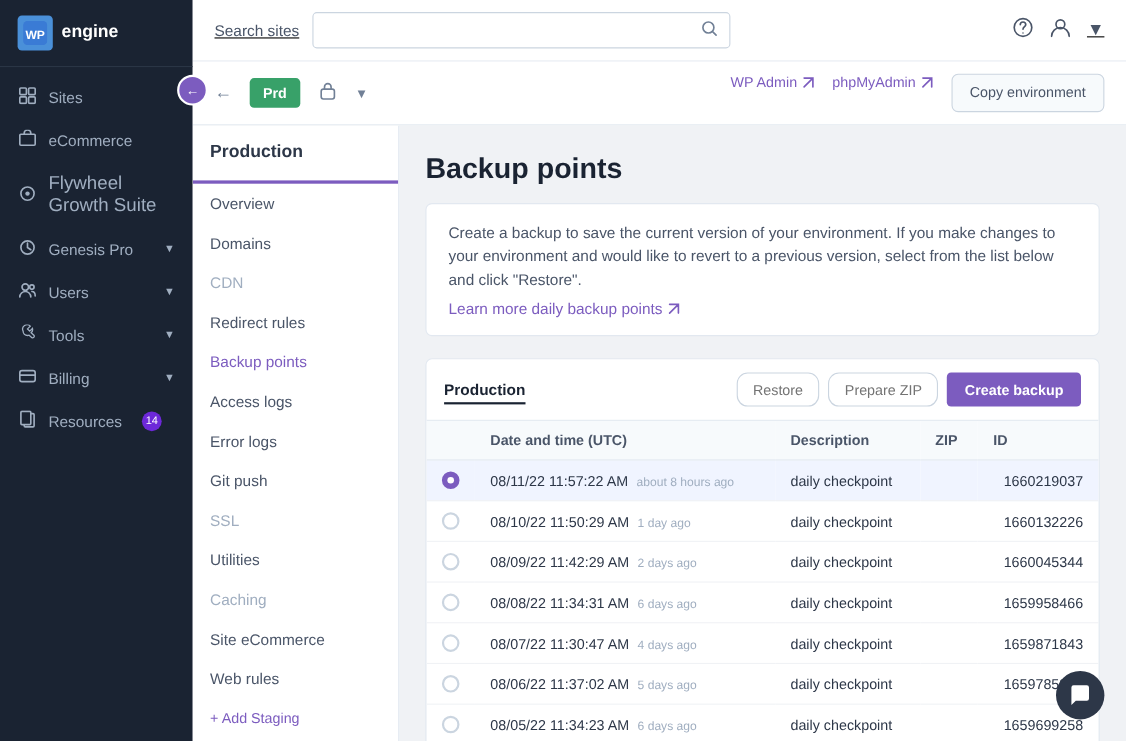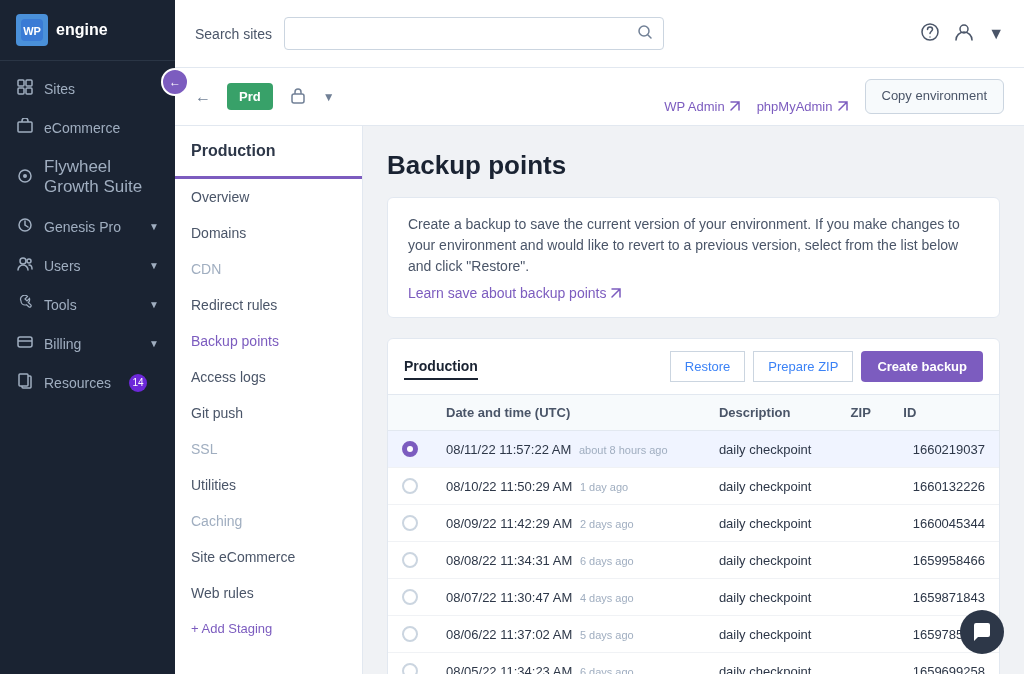--- a/index.html
+++ b/index.html
@@ -59,23 +59,24 @@
 
     
     .main { flex: 1; display: flex; flex-direction: column; overflow: hidden; }
 
     
     .top-header {
       background: #fff;
       border-bottom: 1px solid #e2e8f0;
       display: flex; align-items: center;
       padding: 0 20px;
-      height: 68px;
+      height: 56px;
       flex-shrink: 0;
       gap: 12px;
+      text-decoration: underline;
     }
     .search-label { font-size: 14px; color: #4a5568; font-weight: 500; }
     .search-box {
       display: flex; align-items: center;
       border: 1px solid #cbd5e0; border-radius: 4px;
       padding: 6px 10px;
       flex: 1; max-width: 380px;
       background: #fff;
     }
     .search-input {
@@ -97,21 +98,21 @@
       gap: 16px;
     }
     .back-btn { color: #718096; cursor: pointer; font-size: 16px; }
     .env-badge {
       background: #38a169; color: #fff;
       padding: 6px 12px; border-radius: 4px;
       font-size: 13px; font-weight: 700;
     }
     .lock-icon { color: #718096; font-size: 16px; cursor: pointer; }
     .chevron-down { color: #718096; font-size: 12px; cursor: pointer; }
-    .sub-header-links { margin-left: auto; display: flex; align-items: flex-end; gap: 16px; }
+    .sub-header-links { margin-left: auto; display: flex; align-items: flex-start; gap: 16px; }
     .sub-link {
       display: flex; align-items: center; gap: 4px;
       color: #7c5cbf; font-size: 13px; font-weight: 500; cursor: pointer;
       text-decoration: none;
     }
     .copy-env-btn {
       border: 1px solid #cbd5e0; border-radius: 6px;
       padding: 8px 16px; color: #4a5568;
       background: #f7fafc; cursor: pointer;
       font-size: 13px; font-weight: 500;
@@ -162,23 +163,23 @@
       border-bottom: 1px solid #e2e8f0;
       gap: 12px;
     }
     .backup-tab {
       font-size: 14px; font-weight: 600; color: #1a2332;
       border-bottom: 2px solid #1a2332;
       padding-bottom: 4px; padding-top: 4px;
     }
     .backup-actions { margin-left: auto; display: flex; gap: 8px; }
     .btn-outline {
-      border: 1px solid #cbd5e0; border-radius: 0;
+      border: 1px solid #cbd5e0; border-radius: 10px;
       padding: 7px 14px; font-size: 13px; font-weight: 500;
-      color: #3b82f6; background: #fff; cursor: pointer;
+      color: #737373; background: #fff; cursor: pointer;
     }
     .btn-primary {
       border: none; border-radius: 4px;
       padding: 7px 16px; font-size: 13px; font-weight: 600;
       color: #fff; background: #7c5cbf; cursor: pointer;
     }
 
     
     .backup-table { width: 100%; border-collapse: collapse; }
     .backup-table thead tr { background: #f7fafc; border-bottom: 1px solid #e2e8f0; }
@@ -378,36 +379,37 @@
   <div class="content">
 
     <div class="side-nav">
       <div class="side-nav-title">Production</div>
       <div class="side-nav-item">Overview</div>
       <div class="side-nav-item">Domains</div>
       <div class="side-nav-item disabled">CDN</div>
       <div class="side-nav-item">Redirect rules</div>
       <div class="side-nav-item active">Backup points</div>
       <div class="side-nav-item">Access logs</div>
+      <div class="side-nav-item">Error logs</div>
       <div class="side-nav-item">Git push</div>
       <div class="side-nav-item disabled">SSL</div>
       <div class="side-nav-item">Utilities</div>
       <div class="side-nav-item disabled">Caching</div>
       <div class="side-nav-item">Site eCommerce</div>
       <div class="side-nav-item">Web rules</div>
       <div class="side-nav-item add">+ Add Staging</div>
     </div>
 
     <div class="page-content">
       <h1 class="page-title">Backup points</h1>
 
       <div class="info-box">
         <p>Create a backup to save the current version of your environment. If you make changes to your environment and would like to revert to a previous version, select from the list below and click "Restore".</p>
         <div class="info-link">
-          <span>Learn save about backup points</span>
+          <span>Learn more daily backup points</span>
           <svg width="12" height="12" viewBox="0 0 12 12" fill="none">
               <path d="M2 2h8v8M10 2L2 10" stroke="#7c5cbf" stroke-width="1.5" stroke-linecap="round"></path>
             </svg>
         </div>
       </div>
 
       <div class="backup-section">
         <div class="backup-header">
           <div class="backup-tab">Production</div>
           <div class="backup-actions">

